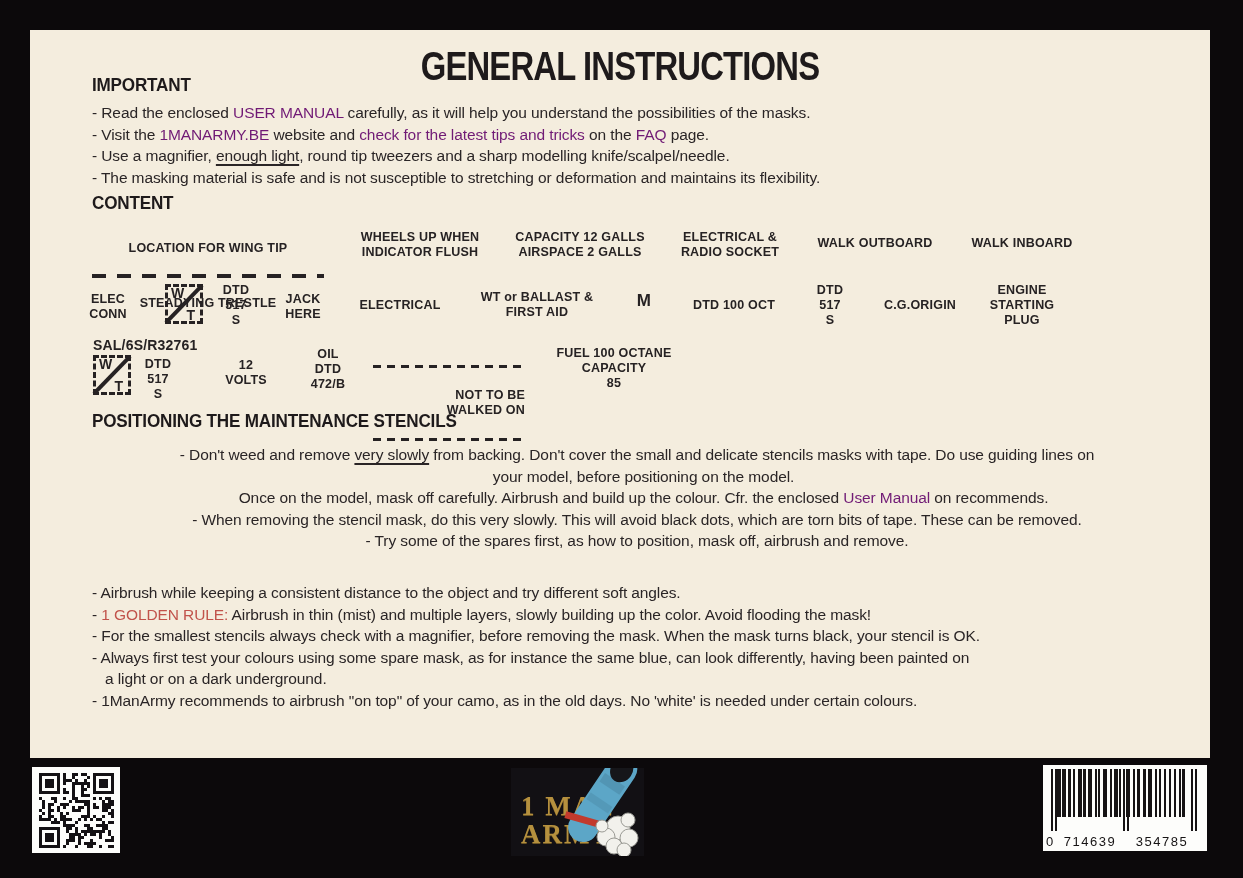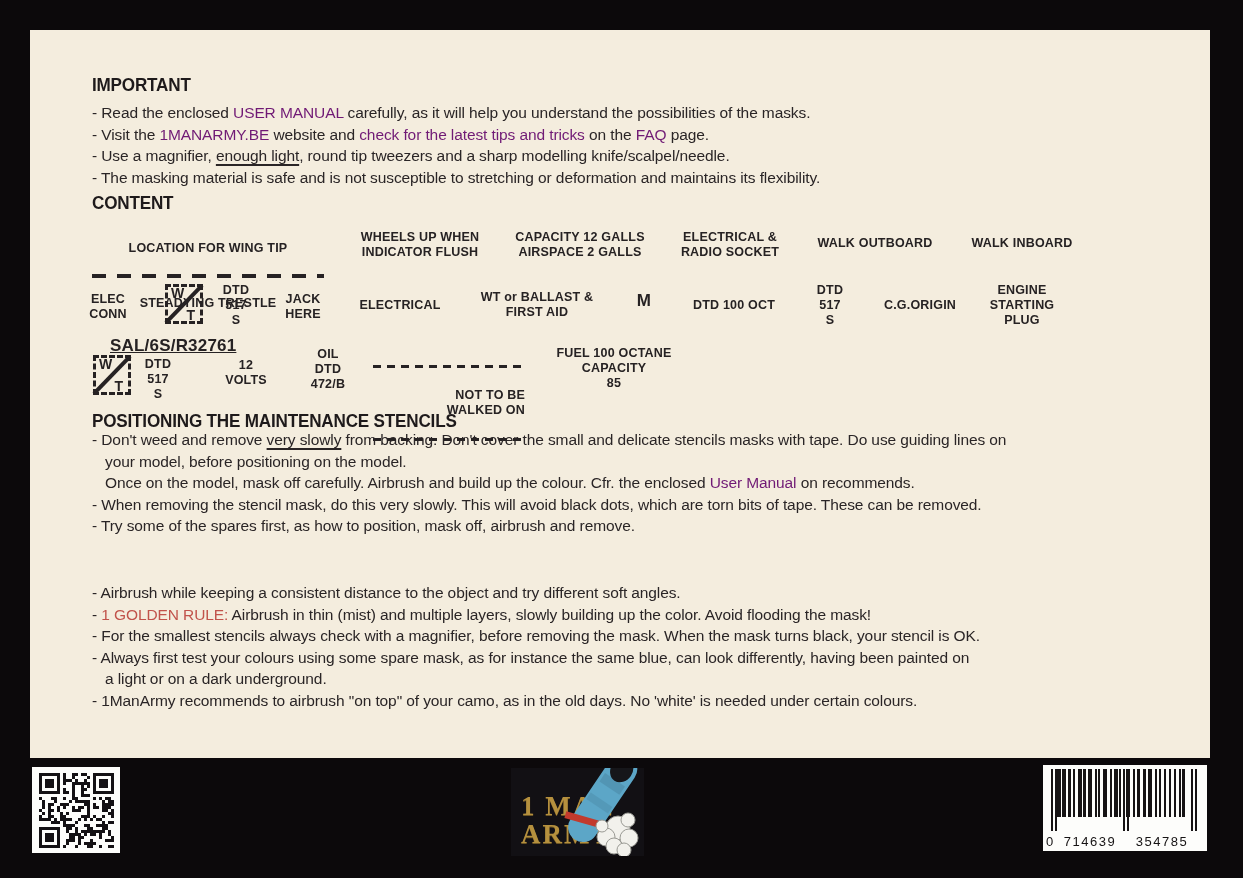--- a/index.html
+++ b/index.html
@@ -68,20 +68,23 @@
   .bc-digits{position:absolute;bottom:2px;left:0;width:100%;height:16px;font-size:13px;color:#161314;letter-spacing:1.5px;}
   .bc-lead{position:absolute;left:3px;bottom:0;}
   .bc-g1{position:absolute;left:16px;width:62px;text-align:center;bottom:0;}
   .bc-g2{position:absolute;left:92px;width:54px;text-align:center;bottom:0;}
 </style>
 </head>
 <body>
 
 <div class="page">
 
+  <div class="title-wrap">
+    <span class="title">GENERAL INSTRUCTIONS</span>
+  </div>
 
   <div class="h" style="top:45px;">IMPORTANT</div>
 
   <div class="bullets" style="top:72px;">
     <div class="b"><span>- Read the enclosed </span><span class="lk">USER MANUAL</span><span> carefully, as it will help you understand the possibilities of the masks.</span></div>
     <div class="b"><span>- Visit the </span><span class="lk">1MANARMY.BE</span><span> website and </span><span class="lk">check for the latest tips and tricks</span><span> on the </span><span class="lk">FAQ</span><span> page.</span></div>
     <div class="b"><span>- Use a magnifier, </span><span class="ul">enough light</span><span>, round tip tweezers and a sharp modelling knife/scalpel/needle.</span></div>
     <div class="b">- The masking material is safe and is not susceptible to stretching or deformation and maintains its flexibility.</div>
   </div>
 
@@ -122,21 +125,21 @@
     <div class="ci bigM" style="left:614px;top:263px;">M</div>
     <div class="ci" style="left:704px;top:268px;">DTD 100 OCT</div>
     <div class="ci" style="left:800px;top:253px;">DTD
 517
 S</div>
     <div class="ci" style="left:890px;top:268px;">C.G.ORIGIN</div>
     <div class="ci" style="left:992px;top:253px;">ENGINE
 STARTING
 PLUG</div>
 
-    <div class="ci ci-left" style="left:80px;top:308px;font-size:17px;text-decoration:underline;">SAL/6S/R32761</div>
+    <div class="ci ci-left" style="left:63px;top:308px;font-size:14px;">SAL/6S/R32761</div>
     <div class="wtbox" style="left:63px;top:325px;">
       <div class="wtframe"></div>
       <div class="wtdiag"></div>
       <span class="wtw">W</span>
       <span class="wtt">T</span>
     </div>
     <div class="ci" style="left:128px;top:327px;">DTD
 517
 S</div>
     <div class="ci" style="left:216px;top:328px;">12
@@ -150,21 +153,21 @@
 WALKED ON</div>
       <div class="dash-s"></div>
     </div>
     <div class="ci" style="left:584px;top:316px;">FUEL 100 OCTANE
 CAPACITY
 85</div>
   </div>
 
   <div class="h" style="top:381px;">POSITIONING THE MAINTENANCE STENCILS</div>
 
-  <div class="bullets" style="top:399px;">
+  <div class="bullets" style="top:414px;text-align:center;">
     <div class="b"><span>- Don't weed and remove </span><span class="ul">very slowly</span><span> from backing. Don't cover the small and delicate stencils masks with tape. Do use guiding lines on
 your model, before positioning on the model.
 Once on the model, mask off carefully. Airbrush and build up the colour. Cfr. the enclosed </span><span class="lk">User Manual</span><span> on recommends.</span></div>
     <div class="b">- When removing the stencil mask, do this very slowly. This will avoid black dots, which are torn bits of tape. These can be removed.</div>
     <div class="b">- Try some of the spares first, as how to position, mask off, airbrush and remove.</div>
   </div>
 
   <div class="bullets" style="top:552px;">
     <div class="b">- Airbrush while keeping a consistent distance to the object and try different soft angles.</div>
     <div class="b"><span>- </span><span class="red">1 GOLDEN RULE:</span><span> Airbrush in thin (mist) and multiple layers, slowly building up the color. Avoid flooding the mask!</span></div>

